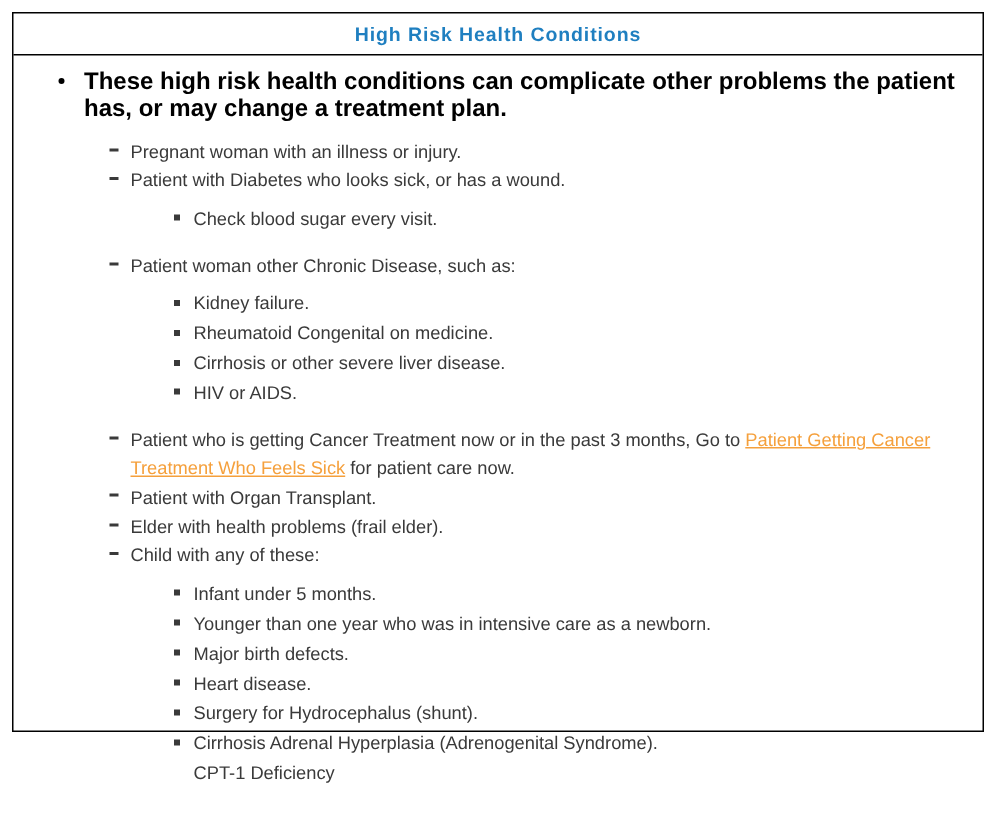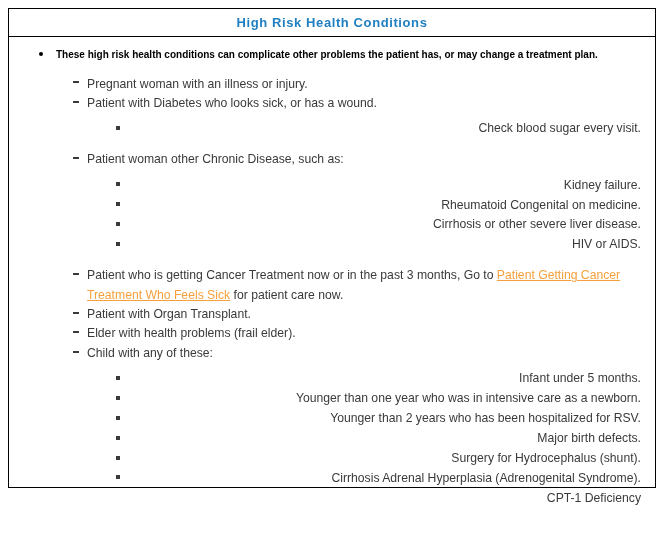--- a/index.html
+++ b/index.html
@@ -49,21 +49,21 @@
   }
 
   ul.lvl1 {
     list-style: none;
     margin: 0;
     padding: 9px 0 0 0;
   }
 
   li.l1 {
     position: relative;
-    font-size: 10px;
+    font-size: 16px;
     font-weight: bold;
     color: #000000;
     line-height: 17.5px;
     padding-left: 47px;
     padding-right: 18px;
     margin-bottom: 2px;
   }
   li.l1 > .mk {
     position: absolute;
     left: 30px;
@@ -96,21 +96,20 @@
     font-size: 12px;
     line-height: 19.4px;
     color: #3a3a3a;
     font-weight: bold;
   }
 
   ul.lvl3 {
     list-style: none;
     margin: 0;
     padding: 0;
-    text-align: right;
   }
 
   li.l3 {
     position: relative;
     font-size: 12.2px;
     font-weight: normal;
     color: #3a3a3a;
     line-height: 19.9px;
     padding-left: 120px;
     padding-right: 14px;
@@ -262,25 +261,25 @@
               <li class="l3">
                 <span class="mk"><span class="sq"></span></span>
                 <span>Infant under 5 months.</span>
               </li>
               <li class="l3">
                 <span class="mk"><span class="sq"></span></span>
                 <span>Younger than one year who was in intensive care as a newborn.</span>
               </li>
               <li class="l3">
                 <span class="mk"><span class="sq"></span></span>
-                <span>Younger than 2 years who has been hospitalized for RSV.</span>
-              </li>
-              <li class="l3">
-                <span class="mk"><span class="sq"></span></span>
                 <span>Major birth defects.</span>
+              </li>
+              <li class="l3">
+                <span class="mk"><span class="sq"></span></span>
+                <span>Heart disease.</span>
               </li>
               <li class="l3">
                 <span class="mk"><span class="sq"></span></span>
                 <span>Surgery for Hydrocephalus (shunt).</span>
               </li>
               <li class="l3">
                 <span class="mk"><span class="sq"></span></span>
                 <span>Cirrhosis Adrenal Hyperplasia (Adrenogenital Syndrome).</span>
               </li>
               <li class="l3">

